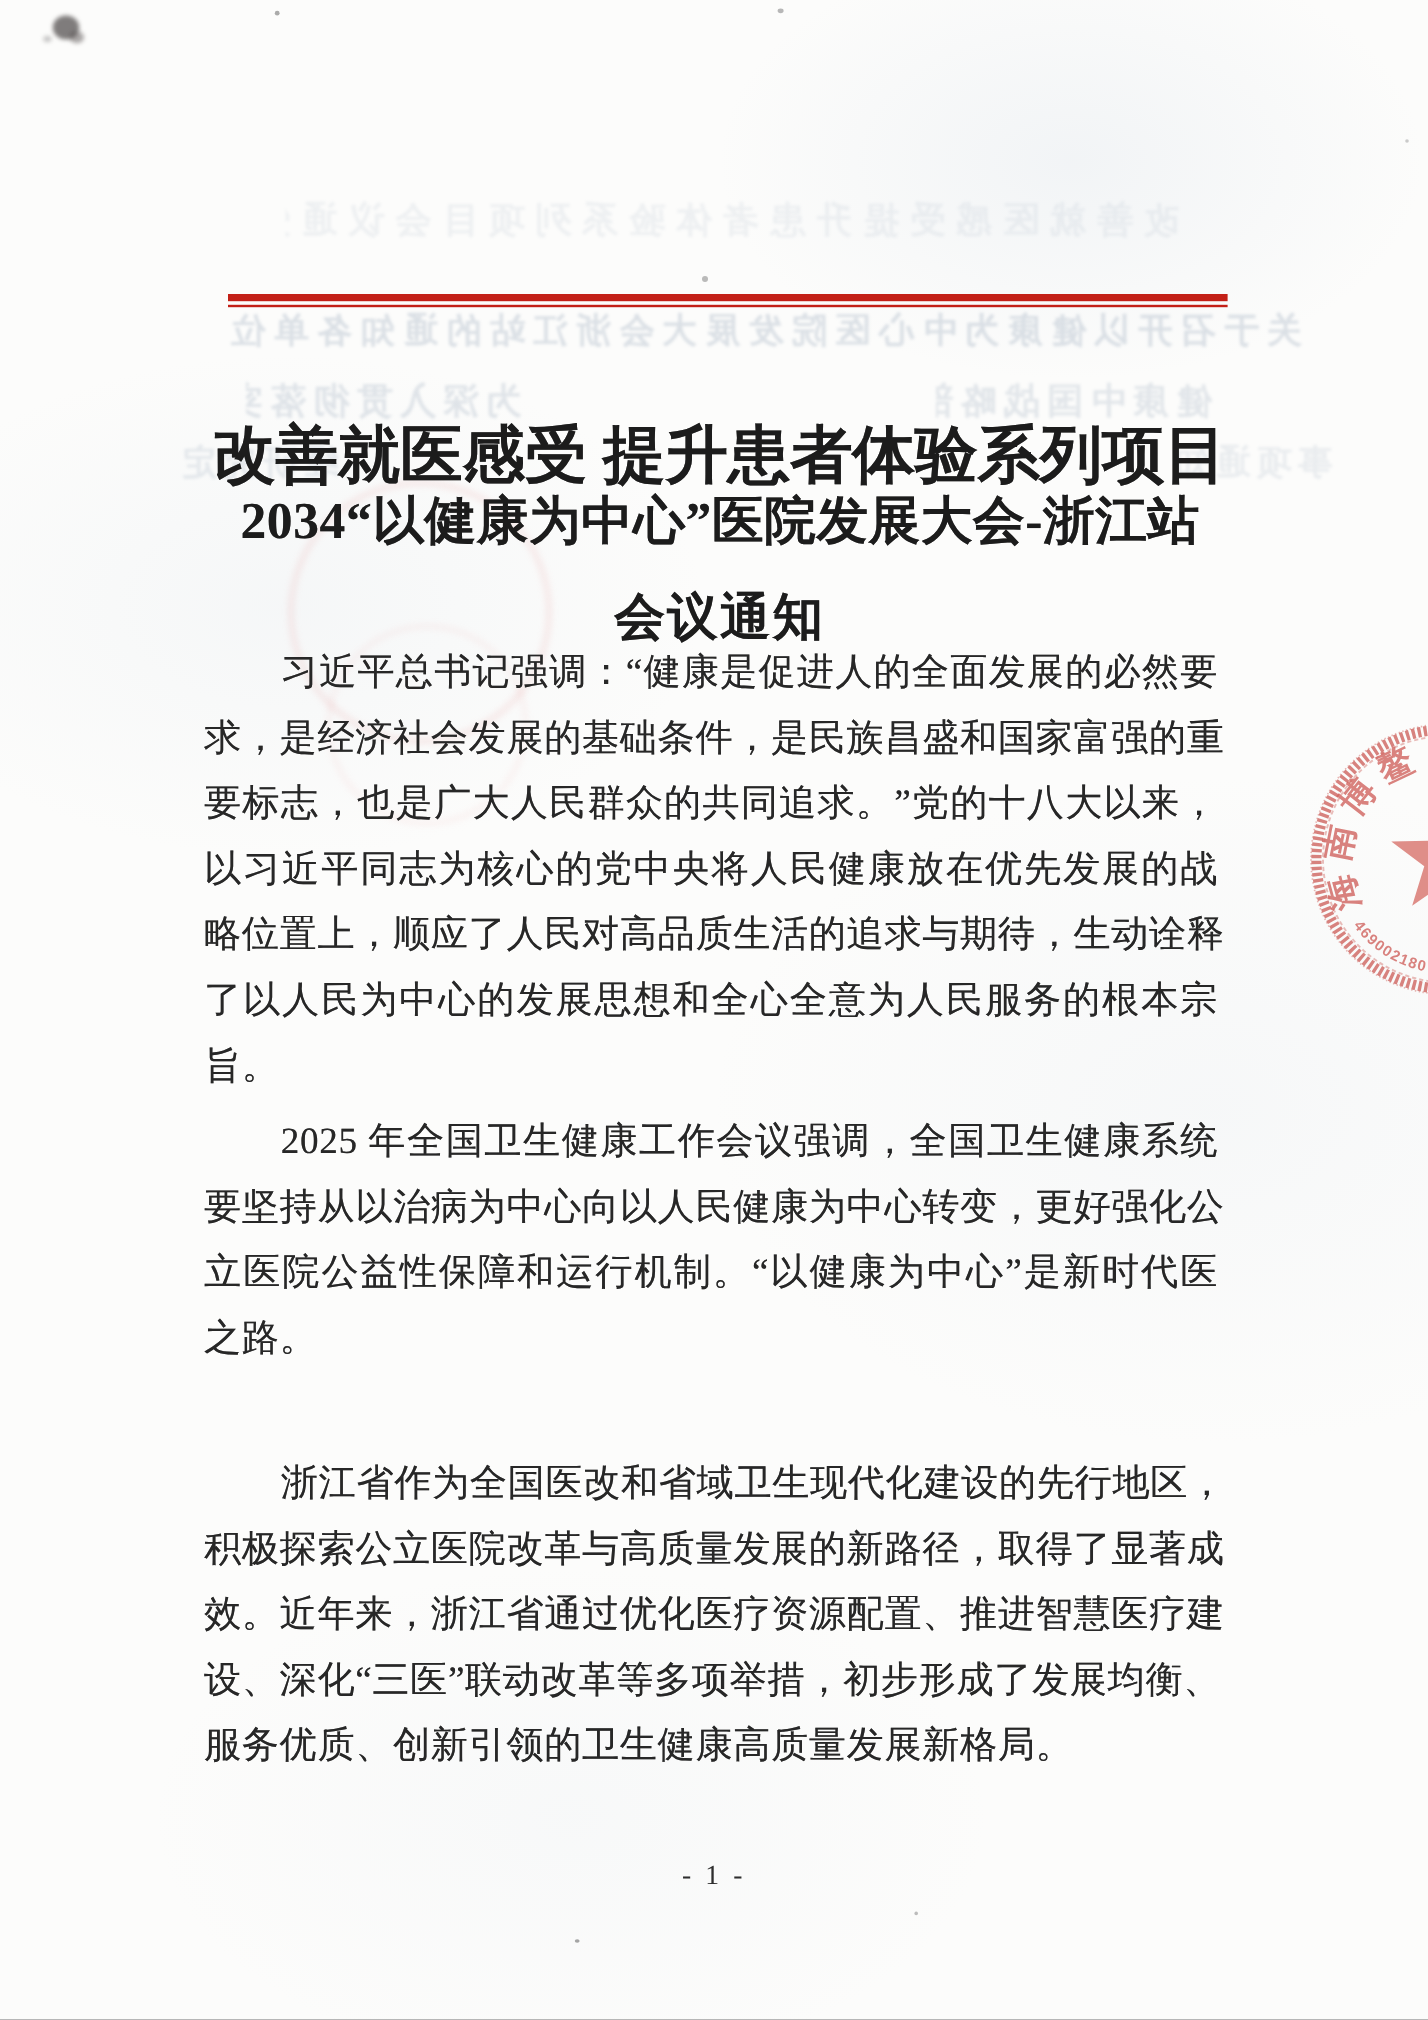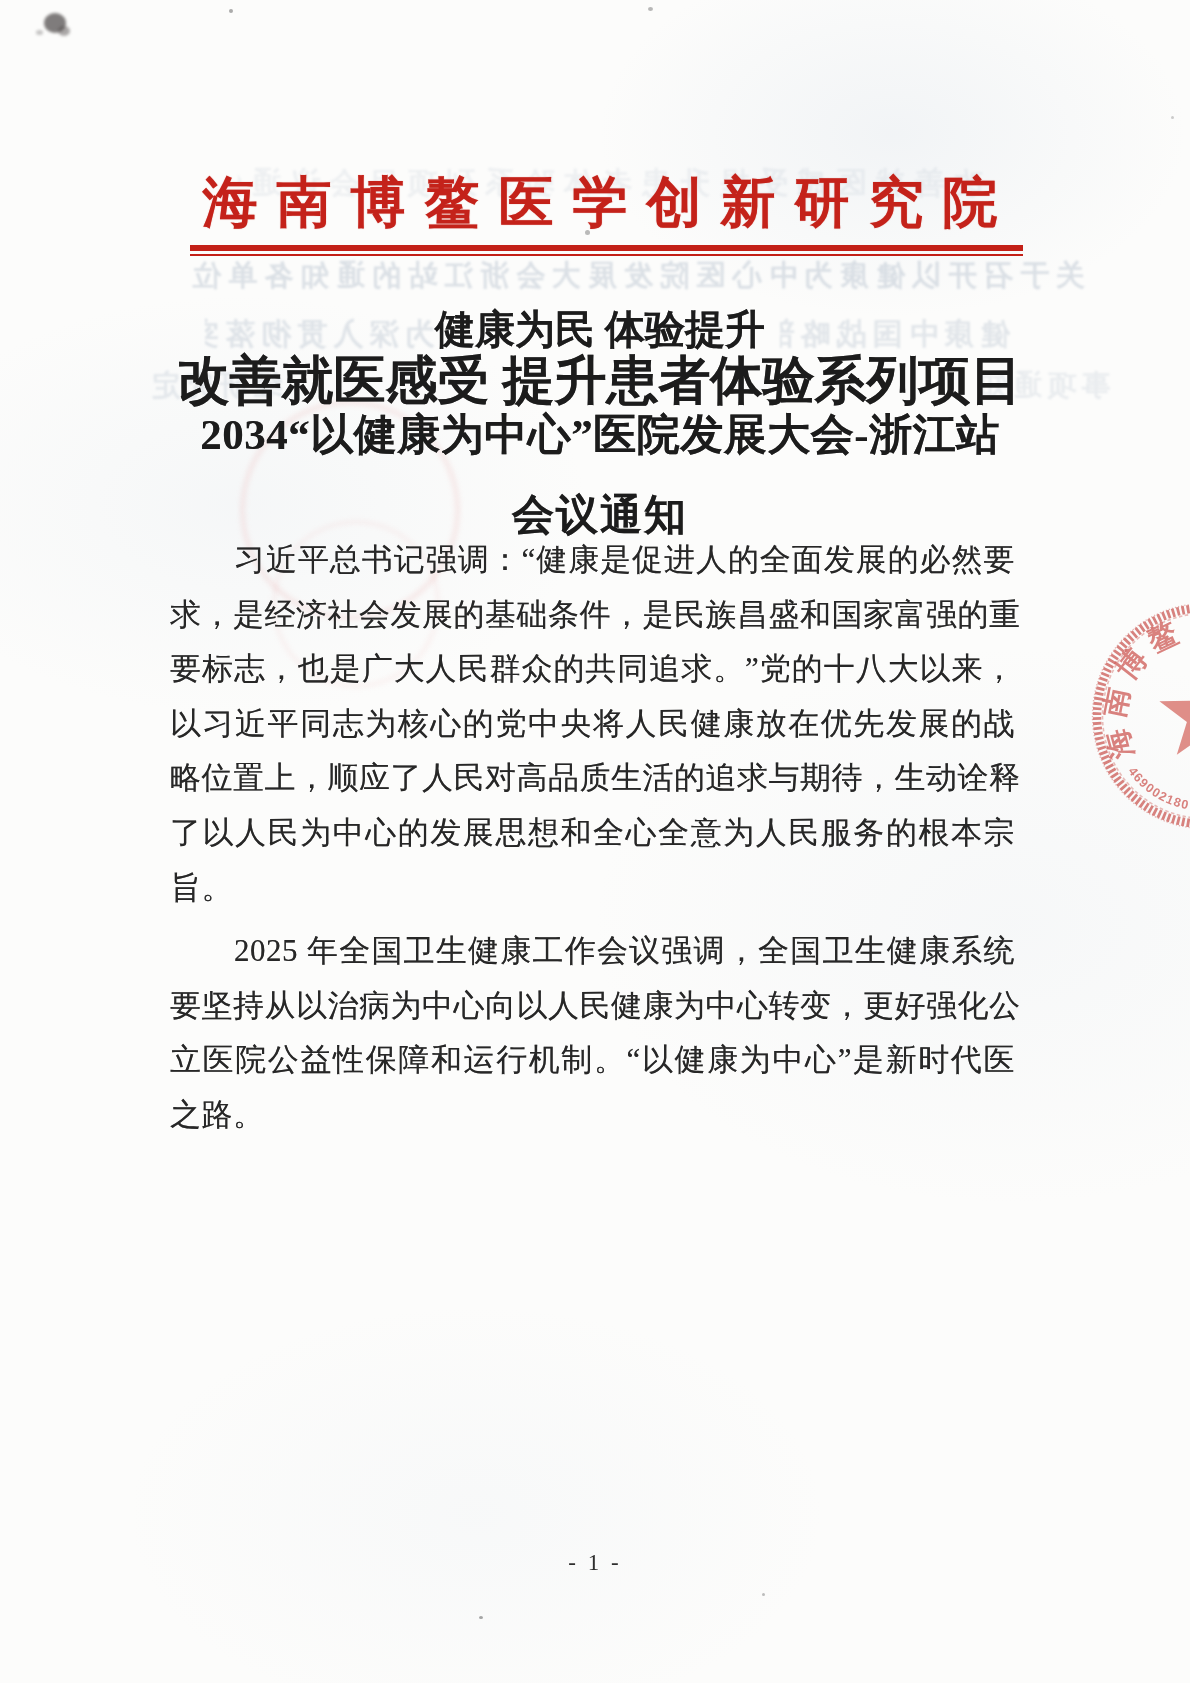--- a/index.html
+++ b/index.html
@@ -93,42 +93,47 @@
   <div class="ghost g0">改善就医感受提升患者体验系列项目会议通知文</div>
   <div class="ghost g1">关于召开以健康为中心医院发展大会浙江站的通知各单位</div>
   <div class="ghost g2a">为深入贯彻落实</div>
   <div class="ghost g2b">健康中国战略部署</div>
   <div class="ghost g3a">经研究定</div>
   <div class="ghost g3b">事项通知</div>
 
   <div class="bleed-ring br1"></div>
   <div class="bleed-ring br2"></div>
 
-  <div class="letterhead">海南博鳌医学创新研究院</div>
   <div class="lh-rule"></div>
 
-  <div class="doc-title t1">健康为民 体验提升</div>
   <div class="doc-title t2">改善就医感受 提升患者体验系列项目</div>
   <div class="doc-title t3">2034“以健康为中心”医院发展大会-浙江站</div>
   <div class="doc-title t4">会议通知</div>
 
   <div class="para p1">
       <div class="bline first">习近平总书记强调：“健康是促进人的全面发展的必然要</div>
       <div class="bline">求，是经济社会发展的基础条件，是民族昌盛和国家富强的重</div>
       <div class="bline">要标志，也是广大人民群众的共同追求。”党的十八大以来，</div>
       <div class="bline">以习近平同志为核心的党中央将人民健康放在优先发展的战</div>
       <div class="bline">略位置上，顺应了人民对高品质生活的追求与期待，生动诠释</div>
       <div class="bline">了以人民为中心的发展思想和全心全意为人民服务的根本宗</div>
       <div class="bline last">旨。</div>
     </div>
   <div class="para p2">
       <div class="bline first">2025 年全国卫生健康工作会议强调，全国卫生健康系统</div>
       <div class="bline">要坚持从以治病为中心向以人民健康为中心转变，更好强化公</div>
       <div class="bline">立医院公益性保障和运行机制。“以健康为中心”是新时代医</div>
       <div class="bline last">之路。</div>
+    </div>
+  <div class="para p3">
+      <div class="bline first">浙江省作为全国医改和省域卫生现代化建设的先行地区，</div>
+      <div class="bline">积极探索公立医院改革与高质量发展的新路径，取得了显著成</div>
+      <div class="bline">效。近年来，浙江省通过优化医疗资源配置、推进智慧医疗建</div>
+      <div class="bline">设、深化“三医”联动改革等多项举措，初步形成了发展均衡、</div>
+      <div class="bline last">服务优质、创新引领的卫生健康高质量发展新格局。</div>
     </div>
 
   <div class="pagenum">- 1 -</div>
 
   <svg class="stamp-svg" viewBox="0 0 170 330">
     <defs>
       <path id="arcChars" d="M 115.7,206 A 80,80 0 0 1 157.6,90.8" fill="none"></path>
       <path id="arcSerial" d="M 107.2,220.5 A 95,95 0 0 0 176.7,260.6" fill="none"></path>
     </defs>
 

